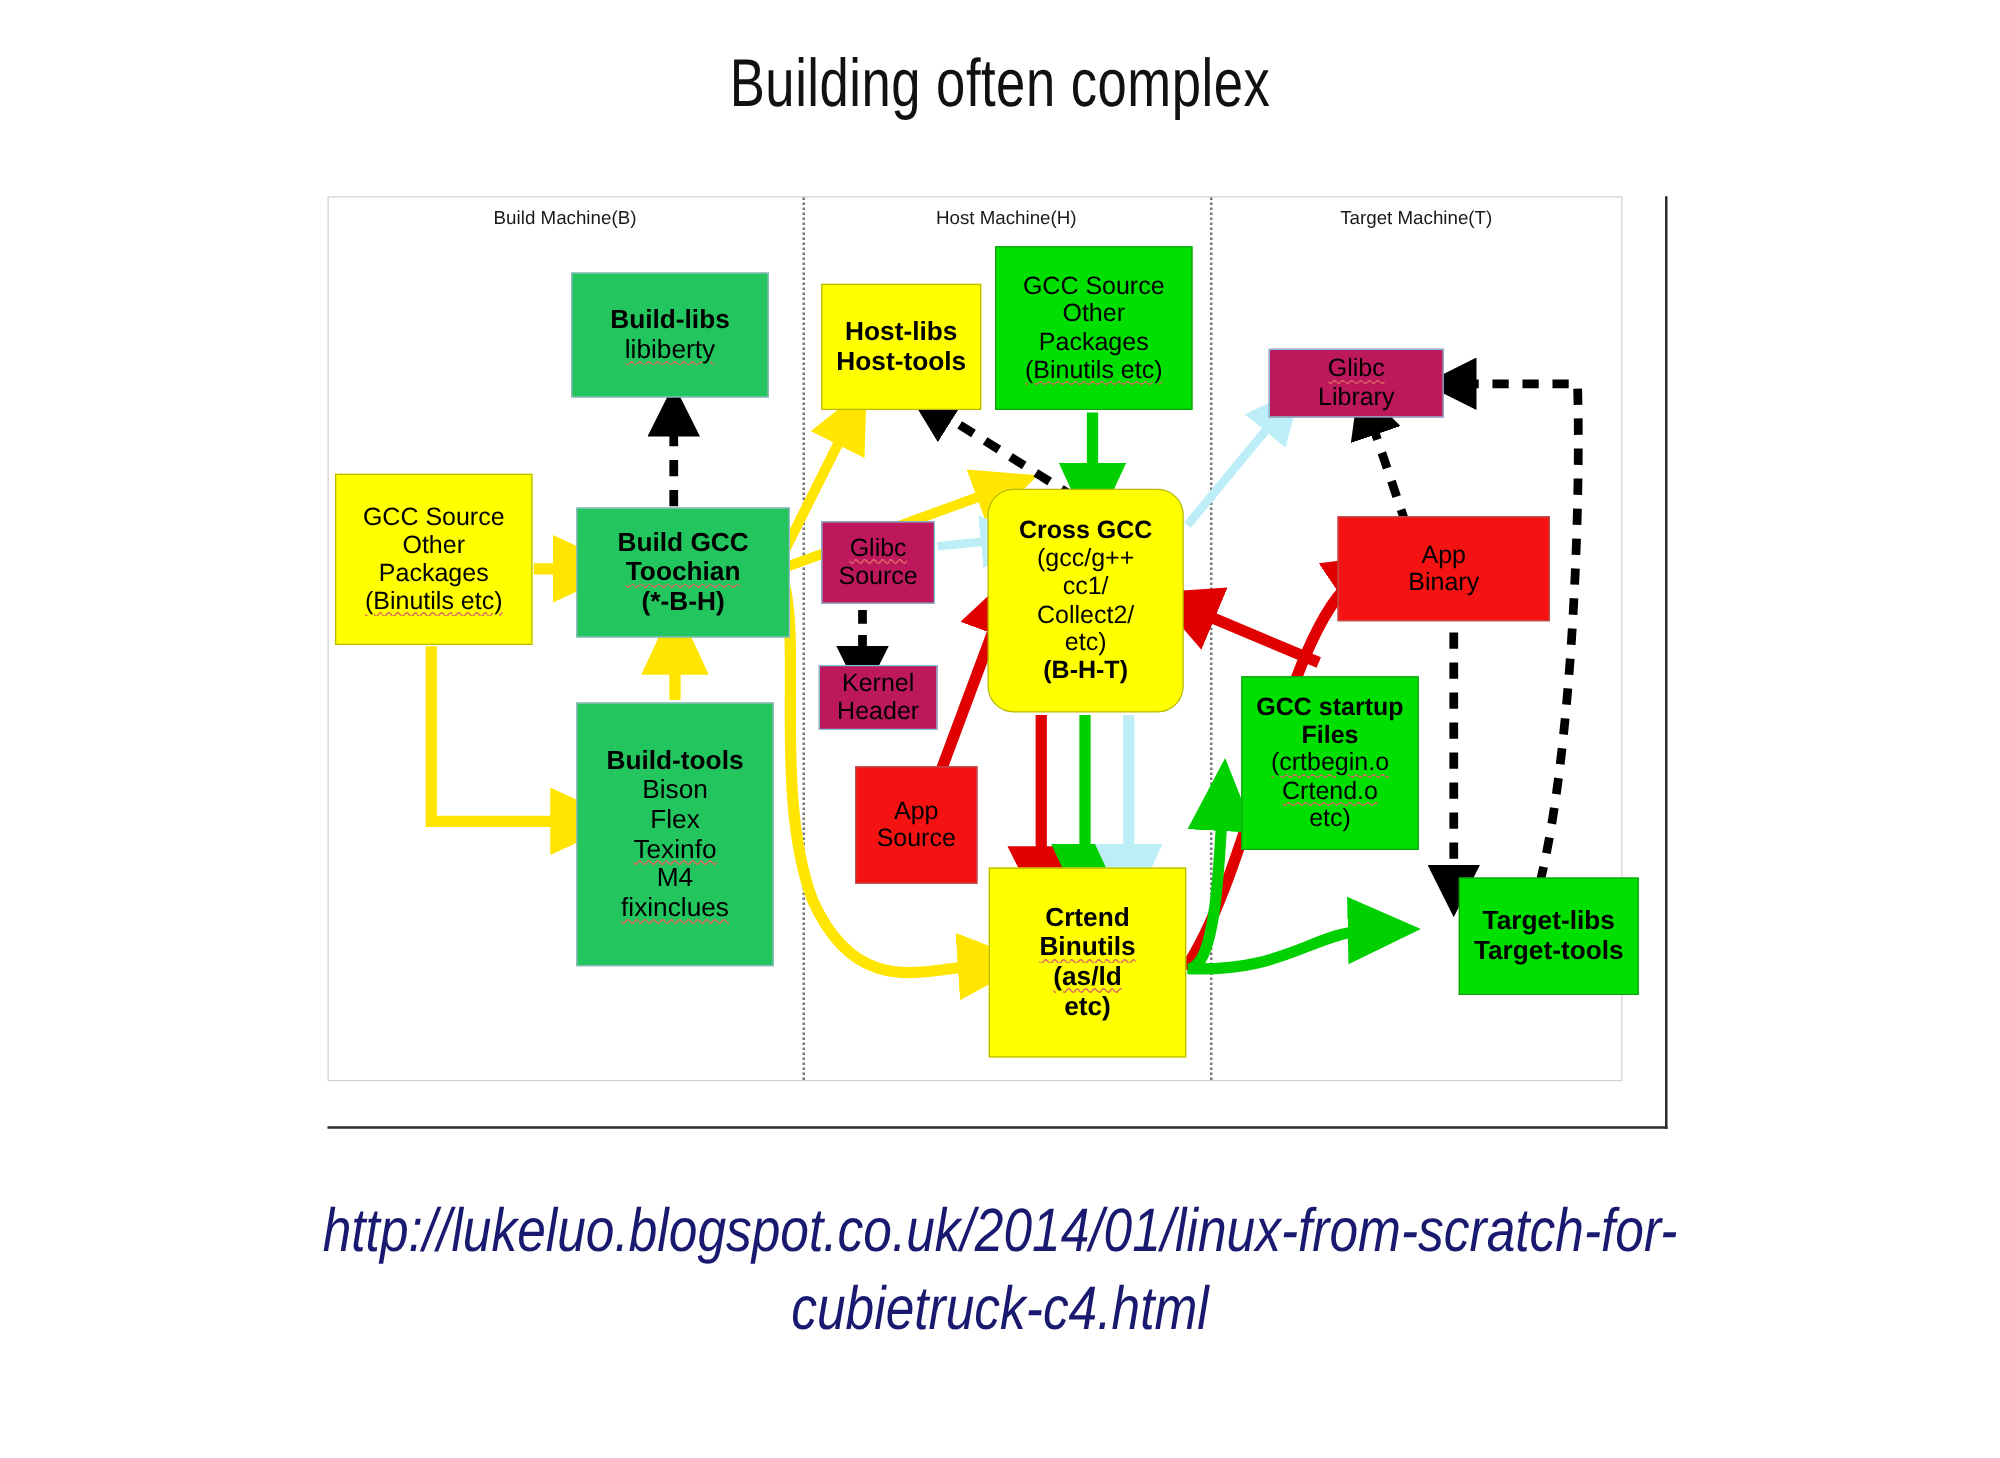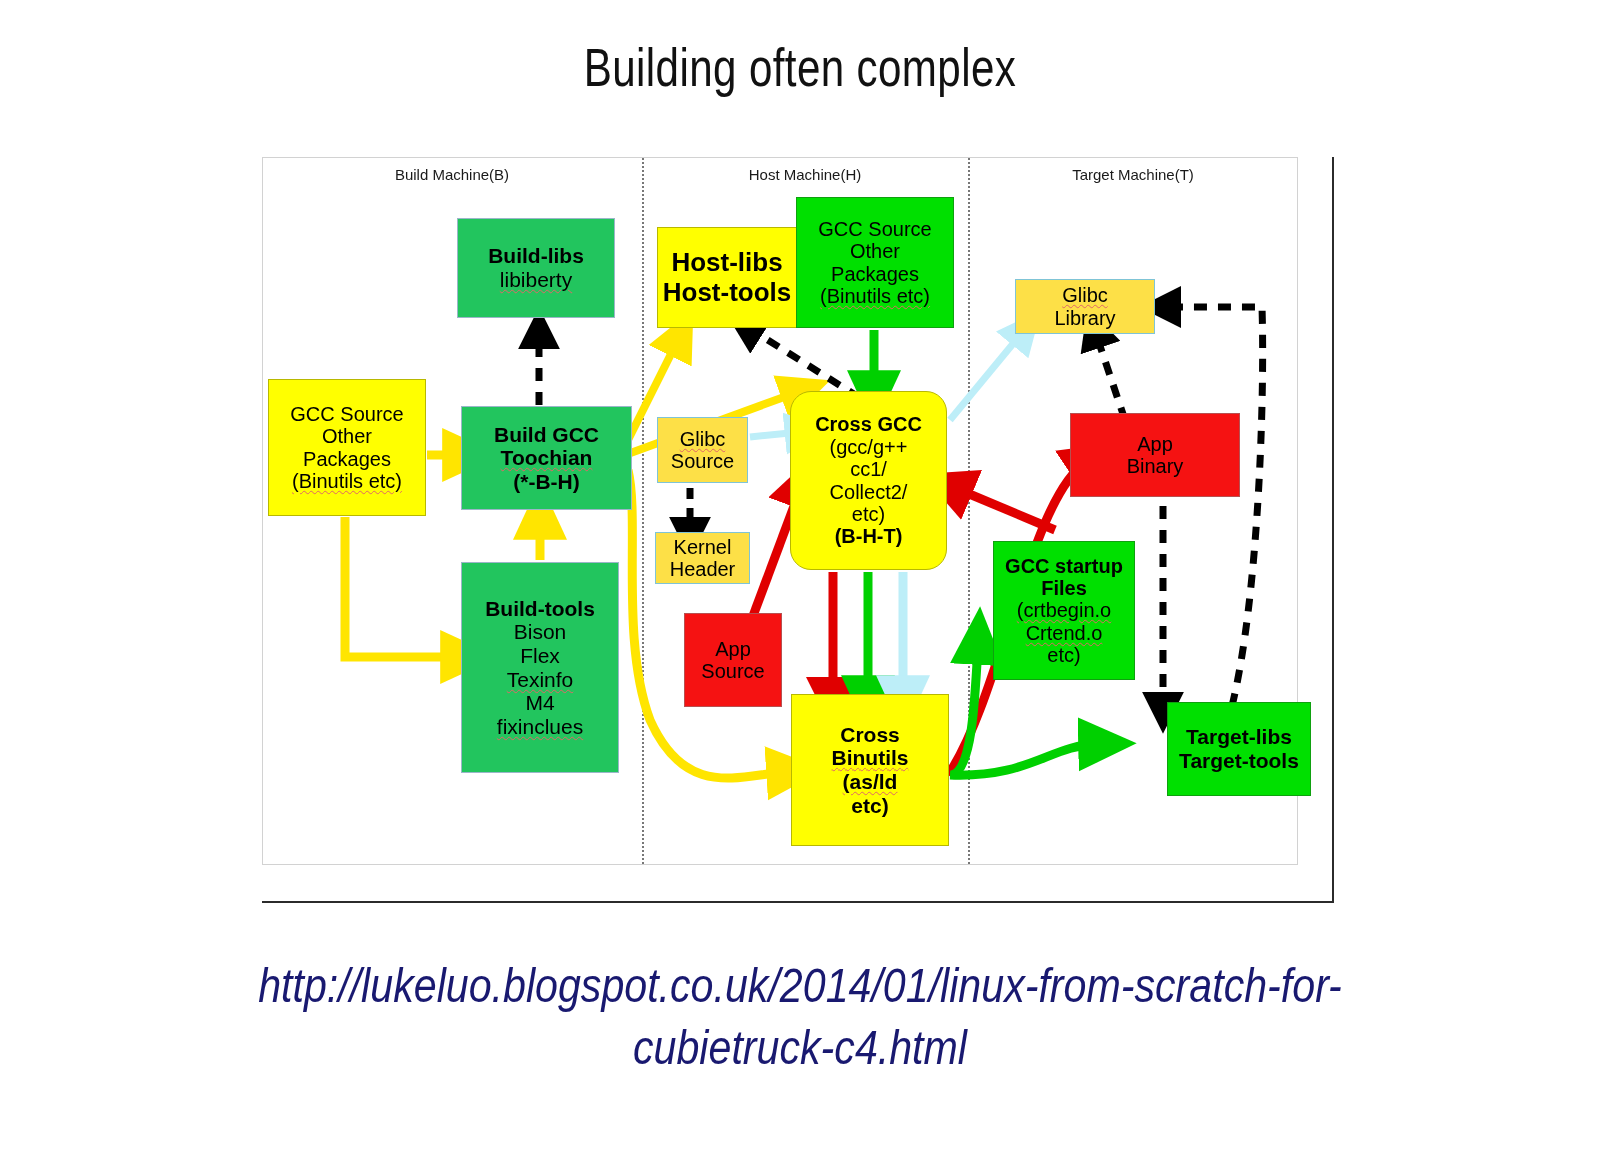--- a/index.html
+++ b/index.html
@@ -79,21 +79,21 @@
     padding:2px 3px;
     overflow:hidden;
   }
   .node .ln{display:block;white-space:nowrap;}
   .b  {font-weight:bold;}
 
   .blue   {background:#22c55e;border:1px solid #9bb6c9;}
   .yellow {background:#ffff00;border:1px solid #b8b800;}
   .green  {background:#00e000;border:1px solid #0fa00f;}
   .red    {background:#f51212;border:1px solid #b75050;}
-  .cyan   {background:#fde047;border:1px solid #7fc4d6;}
+  .cyan   {background:#be185d;border:1px solid #7fc4d6;}
 
   
   .url{
     position:absolute;
     left:0;top:955px;width:1600px;
     text-align:center;
     font-family:"Liberation Sans Narrow","Liberation Sans",sans-serif;
     font-style:italic;
     font-size:49px;
     line-height:1.26;
@@ -209,21 +209,21 @@
 
   <div class="node blue" style="left:461px;top:562px;width:158px;height:211px;font-size:21px;">
     <span class="ln b">Build-tools</span>
     <span class="ln">Bison</span>
     <span class="ln">Flex</span>
     <span class="ln spell">Texinfo</span>
     <span class="ln">M4</span>
     <span class="ln spell">fixinclues</span>
   </div>
 
-  <div class="node yellow" style="left:657px;top:227px;width:140px;height:101px;font-size:26px;">
+  <div class="node yellow" style="left:657px;top:227px;width:128px;height:101px;font-size:21px;">
     <span class="ln b">Host-libs</span>
     <span class="ln b">Host-tools</span>
   </div>
 
   <div class="node green" style="left:796px;top:197px;width:158px;height:131px;font-size:20px;">
     <span class="ln">GCC Source</span>
     <span class="ln">Other</span>
     <span class="ln">Packages</span>
     <span class="ln spell">(Binutils etc)</span>
   </div>
@@ -246,21 +246,21 @@
     <span class="ln">etc)</span>
     <span class="ln b">(B-H-T)</span>
   </div>
 
   <div class="node red" style="left:684px;top:613px;width:98px;height:94px;font-size:20px;">
     <span class="ln">App</span>
     <span class="ln">Source</span>
   </div>
 
   <div class="node yellow" style="left:791px;top:694px;width:158px;height:152px;font-size:21px;">
-    <span class="ln b">Cross</span>
+    <span class="ln b">Crtend</span>
     <span class="ln b spell">Binutils</span>
     <span class="ln b spell">(as/ld</span>
     <span class="ln b">etc)</span>
   </div>
 
   <div class="node cyan" style="left:1015px;top:279px;width:140px;height:55px;font-size:20px;">
     <span class="ln spell">Glibc</span>
     <span class="ln">Library</span>
   </div>
 

